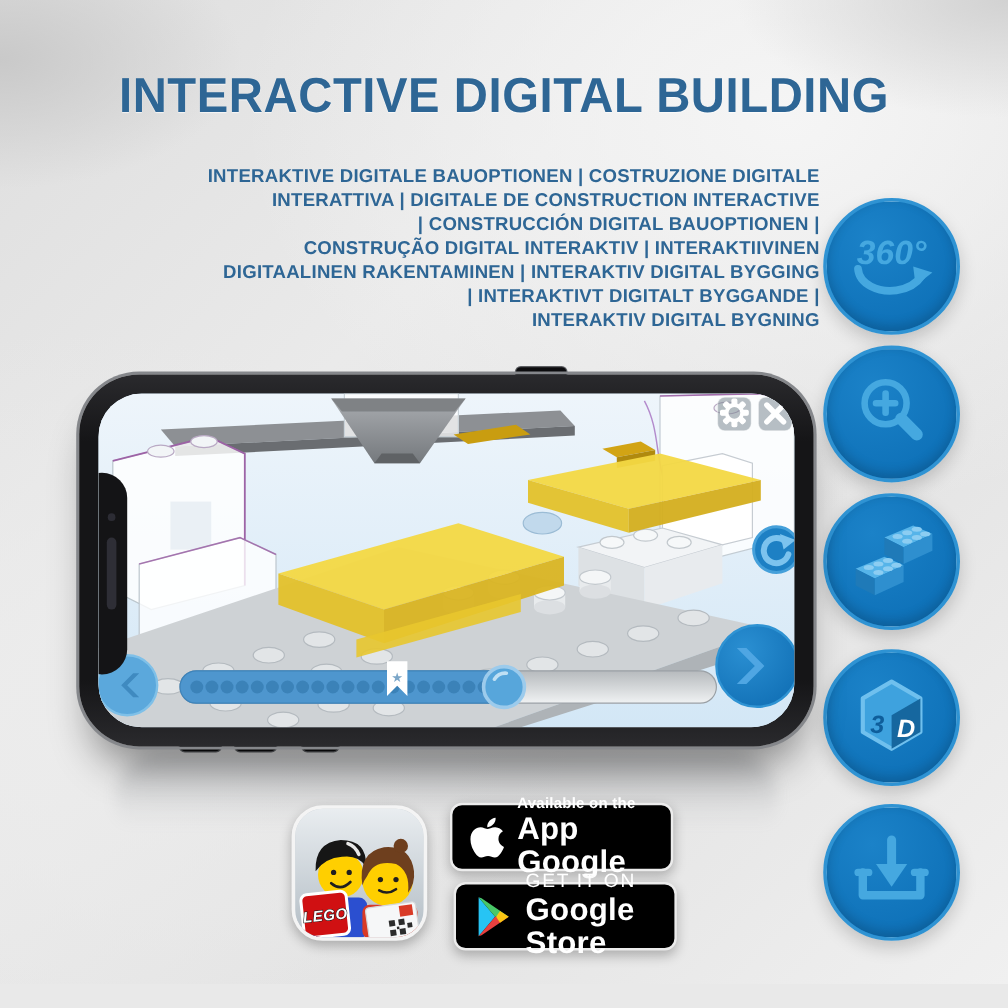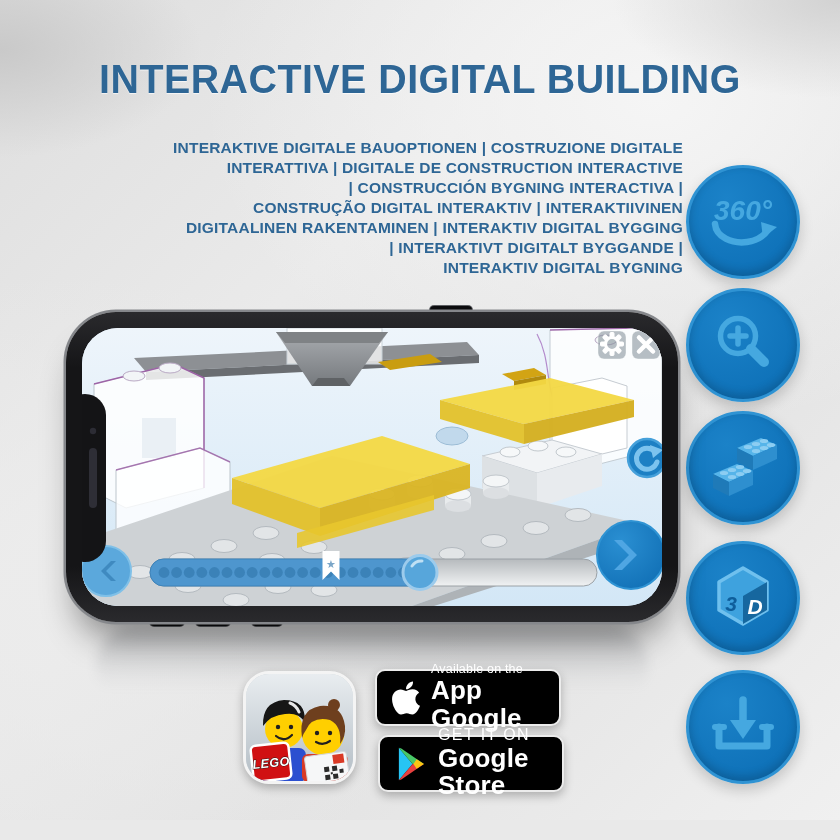--- a/index.html
+++ b/index.html
@@ -56,36 +56,36 @@
     position:absolute; left:243px; top:671px; width:113px; height:113px;
     border-radius:26px; border:3px solid #f4f4f4; box-sizing:border-box;
     overflow:hidden; box-shadow:0 4px 10px rgba(0,0,0,.25); background:#cfd6db;
   }
   .badge{
     position:absolute; width:186px; height:57px; background:#000;
     border:2px solid #ececec; border-radius:10px; box-sizing:border-box;
     display:flex; align-items:center; box-shadow:0 4px 10px rgba(0,0,0,.25);
   }
   .badge .txt{color:#fff; line-height:1.05; margin-left:10px;}
-  .badge .small{font-size:12.5px; font-weight:400; letter-spacing:.2px;}
+  .badge .small{font-size:12.5px; font-weight:700; letter-spacing:.2px;}
   .badge .small.caps{font-size:16px; letter-spacing:1.4px; font-weight:500;}
   .badge .big{font-size:26px; font-weight:700; letter-spacing:.2px; margin-top:1px;}
   .badge svg{margin-left:14px; flex:0 0 auto;}
 </style>
 </head>
 <body>
 
 <div class="stage">
 
   <div class="title">INTERACTIVE DIGITAL BUILDING</div>
 
   <div class="subtitle">
     <div>INTERAKTIVE DIGITALE BAUOPTIONEN | COSTRUZIONE DIGITALE</div>
     <div>INTERATTIVA | DIGITALE DE CONSTRUCTION INTERACTIVE</div>
-    <div>| CONSTRUCCIÓN BYGNING INTERACTIVA |</div>
+    <div>| CONSTRUCCIÓN DIGITAL BAUOPTIONEN |</div>
     <div>CONSTRUÇÃO DIGITAL INTERAKTIV | INTERAKTIIVINEN</div>
     <div>DIGITAALINEN RAKENTAMINEN | INTERAKTIV DIGITAL BYGGING</div>
     <div>| INTERAKTIVT DIGITALT BYGGANDE |</div>
     <div>INTERAKTIV DIGITAL BYGNING</div>
   </div>
 
   <div class="fbtn" style="top:165px;">
     <svg width="84" height="84" viewBox="0 0 84 84">
       <text x="42" y="40" text-anchor="middle" font-size="28" font-weight="bold" font-style="italic" fill="#45a8e0">360°</text>
       <path d="M14,44 C15,57 31,64 46,62 C56,60.5 63,56 67,50" stroke="#45a8e0" stroke-width="6.5" fill="none" stroke-linecap="round"></path>

